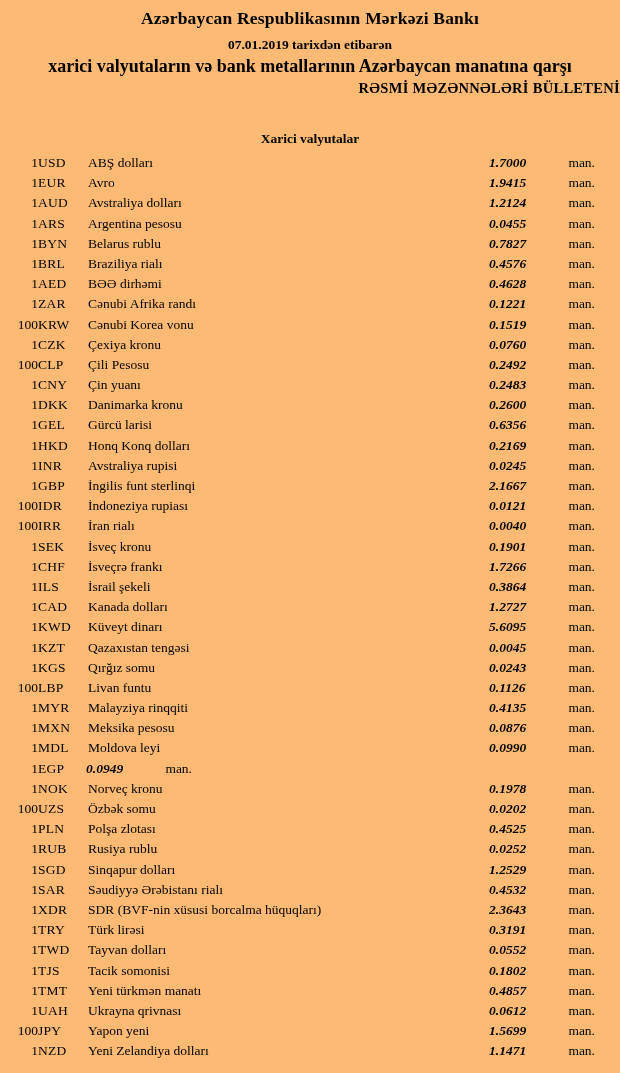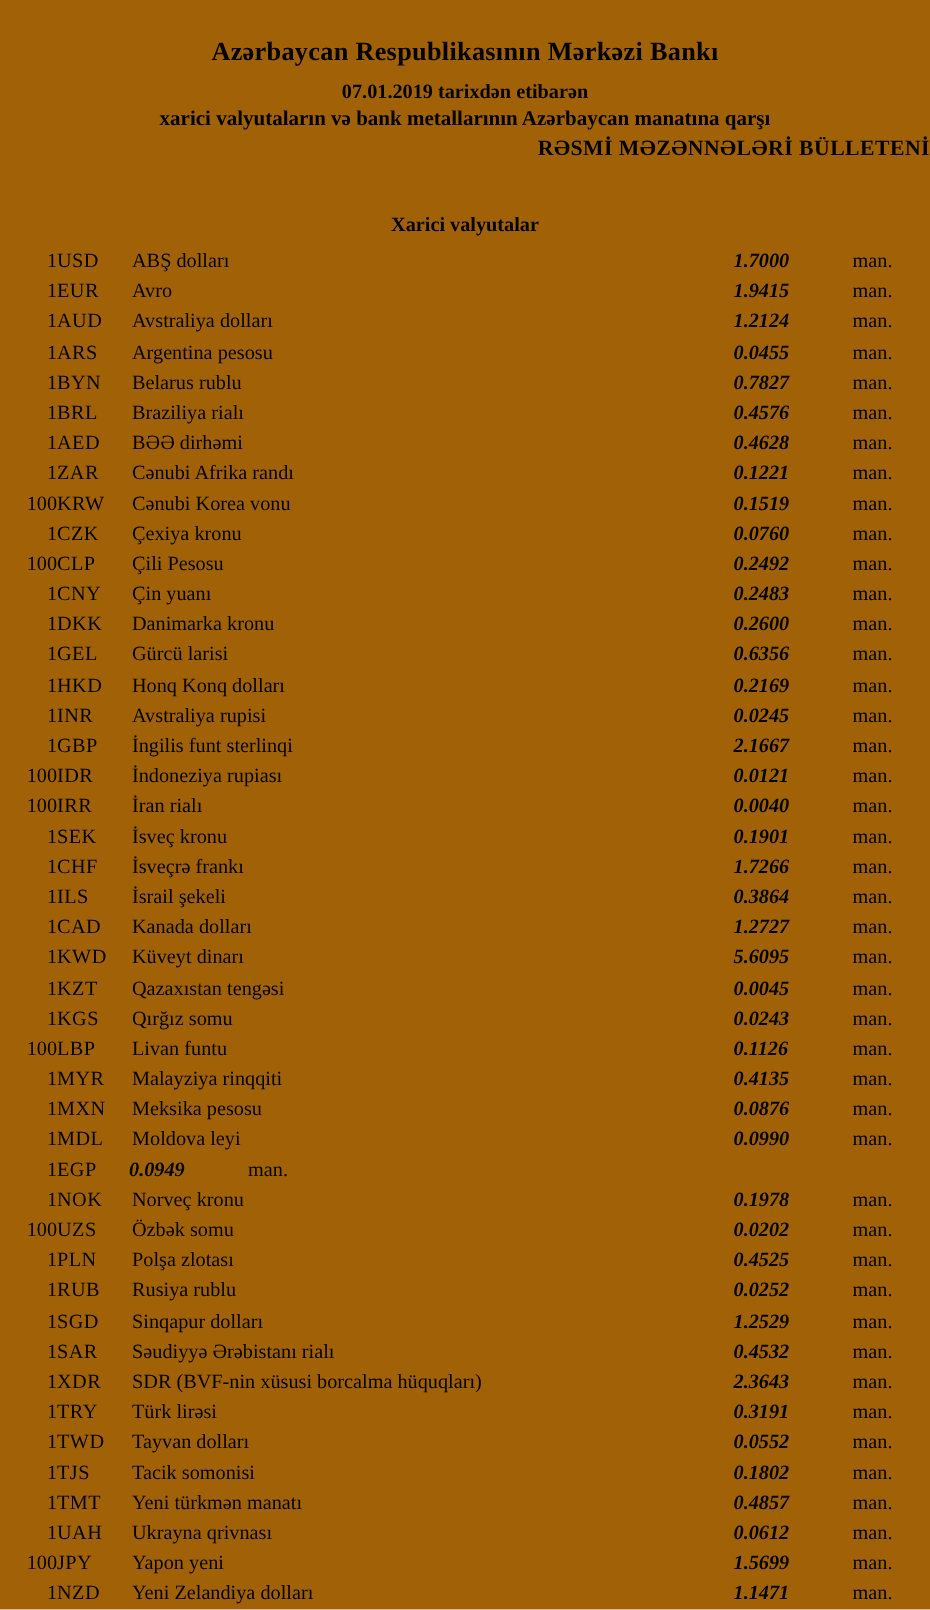--- a/index.html
+++ b/index.html
@@ -6,39 +6,39 @@
     margin: 0;
     padding: 0;
     background: #ffffff;
     font-family: "Liberation Serif", "DejaVu Serif", serif;
     color: #000000;
   }
   .page {
     width: 620px;
     height: 1073px;
     margin: 0 auto;
-    background: #a16207;
+    background: #fdba74;
     box-sizing: border-box;
-    padding-top: 24px;
+    padding-top: 8px;
     overflow: hidden;
   }
   .header { text-align: center; }
   .bank-name {
     font-size: 17.5px;
     font-weight: bold;
     margin: 0 0 8px 0;
     letter-spacing: 0.2px;
   }
   .date-line {
     font-size: 13.5px;
     font-weight: bold;
     margin: 0 0 3px 0;
   }
   .subtitle {
-    font-size: 14px;
+    font-size: 18px;
     font-weight: bold;
     margin: 0 0 3px 0;
   }
   .bulletin-title {
     font-size: 14.5px;
     font-weight: bold;
     margin: 0;
     letter-spacing: 0.3px;
     text-align: right;
   }

